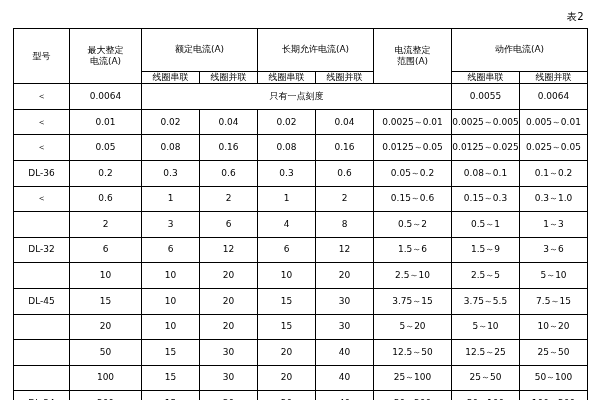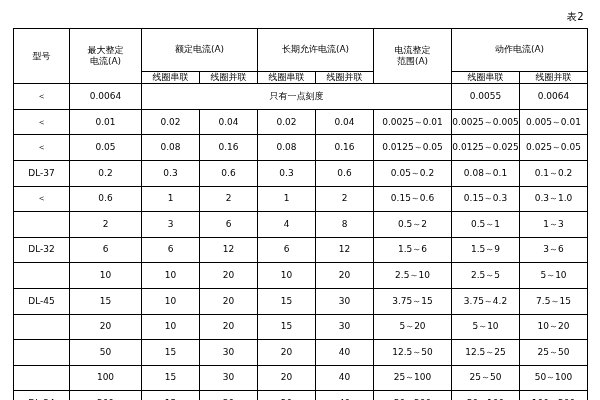--- a/index.html
+++ b/index.html
@@ -139,21 +139,21 @@
             <td>0.05</td>
             <td>0.08</td>
             <td>0.16</td>
             <td>0.08</td>
             <td>0.16</td>
             <td>0.0125～0.05</td>
             <td>0.0125～0.025</td>
             <td>0.025～0.05</td>
           </tr>
           <tr>
-            <td>DL-37</td>
+            <td>DL-36</td>
             <td>0.2</td>
             <td>0.3</td>
             <td>0.6</td>
             <td>0.3</td>
             <td>0.6</td>
             <td>0.05～0.2</td>
             <td>0.08～0.1</td>
             <td>0.1～0.2</td>
           </tr>
           <tr>
@@ -201,21 +201,21 @@
             <td>5～10</td>
           </tr>
           <tr>
             <td>DL-45</td>
             <td>15</td>
             <td>10</td>
             <td>20</td>
             <td>15</td>
             <td>30</td>
             <td>3.75～15</td>
-            <td>3.75～4.2</td>
+            <td>3.75～5.5</td>
             <td>7.5～15</td>
           </tr>
           <tr>
             <td></td>
             <td>20</td>
             <td>10</td>
             <td>20</td>
             <td>15</td>
             <td>30</td>
             <td>5～20</td>

